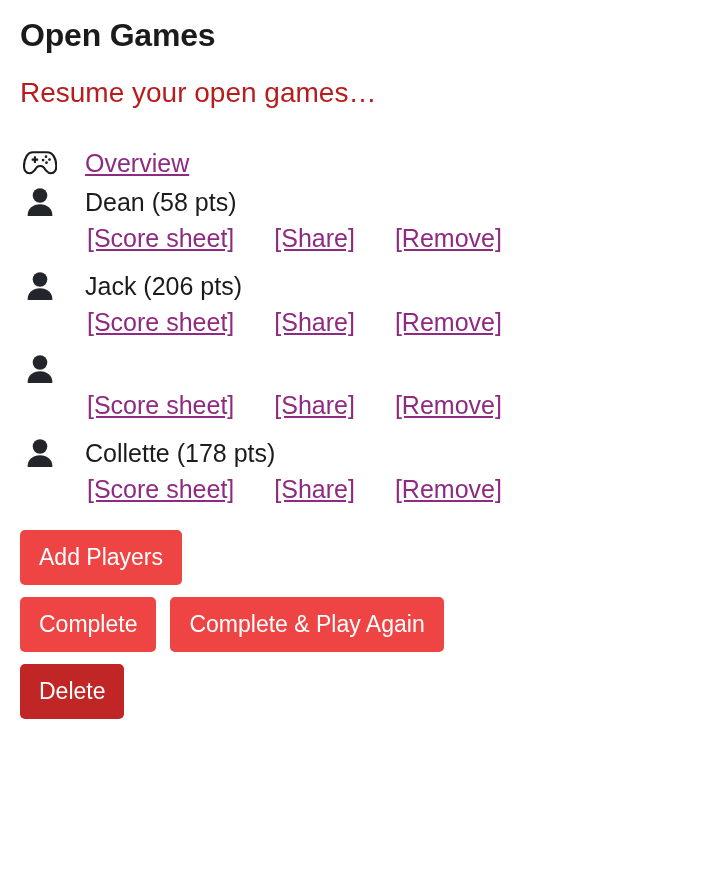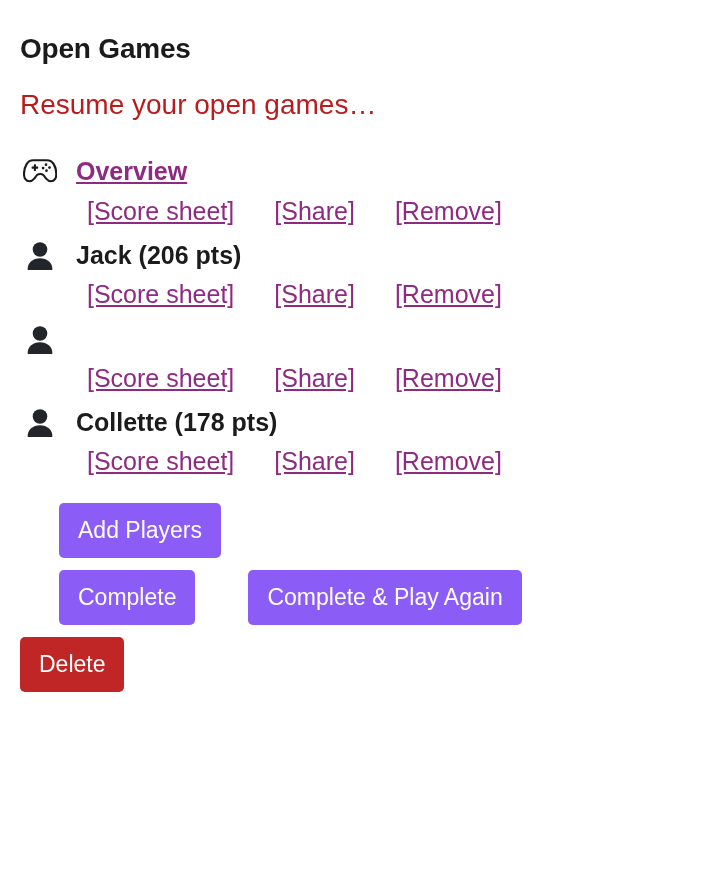--- a/index.html
+++ b/index.html
@@ -15,48 +15,47 @@
     -webkit-font-smoothing: antialiased;
     overflow: hidden;
   }
   .page {
     padding: 0 20px;
     box-sizing: border-box;
   }
 
   
   .page-title {
-    font-size: 28px;
+    font-size: 32px;
     font-weight: bold;
     line-height: 1.1;
     color: #1b1b1b;
     margin: 0;
-    padding-top: 34px;
+    padding-top: 18px;
     letter-spacing: -0.2px;
   }
   .page-subtitle {
     font-size: 28px;
     font-weight: normal;
     line-height: 1.15;
     color: #b91c1c;
     margin: 0;
     padding-top: 24px;
   }
 
   
   .game-block {
     margin-top: 37px;
   }
 
   .row-with-icon {
     display: flex;
-    align-items: flex-start;
-    gap: 16px;
+    align-items: center;
+    gap: 25px;
     min-height: 34px;
-    font-weight: bold;
   }
 
   .icon {
     display: inline-flex;
     align-items: center;
     justify-content: center;
     width: 40px;
     flex: 0 0 40px;
     color: #1b1b1b;
   }
@@ -107,21 +106,21 @@
     border: none;
     border-radius: 5px;
     font-family: "Liberation Sans", sans-serif;
     font-size: 23px;
     line-height: 1;
     color: #ffffff;
     padding: 16px 19px;
     cursor: pointer;
     white-space: nowrap;
   }
-  .btn-purple { background: #8b5cf6; margin-left: 39px; }
+  .btn-purple { background: #ef4444; }
   .btn-red { background: #c02626; }
 </style>
 </head>
 <body>
 
 <div class="page">
 
   <h1 class="page-title">Open Games</h1>
   <p class="page-subtitle">Resume your open games…</p>
 
@@ -135,20 +134,29 @@
           <rect x="10.8" y="6.3" width="2.2" height="6.6" rx="0.6" fill="#1b1b1b"></rect>
           <circle cx="23.0" cy="6.7" r="1.35" fill="#1b1b1b"></circle>
           <circle cx="26.5" cy="9.6" r="1.35" fill="#1b1b1b"></circle>
           <circle cx="20.1" cy="10.1" r="1.35" fill="#1b1b1b"></circle>
           <circle cx="23.5" cy="12.7" r="1.35" fill="#1b1b1b"></circle>
         </svg>
       </span>
       <a class="link">Overview</a>
     </div>
 
+    <div class="row-with-icon player-row">
+      <span class="icon">
+        <svg width="28" height="30" viewBox="0 0 28 30" aria-hidden="true">
+          <circle cx="14" cy="8.5" r="7.3" fill="#22262b"></circle>
+          <path d="M14 17.2c7.0 0 12.3 4.6 12.3 10.3v1.6H1.7v-1.6C1.7 21.8 7.0 17.2 14 17.2z" fill="#22262b"></path>
+        </svg>
+      </span>
+      <span class="player-name">Dean (58 pts)</span>
+    </div>
     <div class="player-actions">
       <a class="link">[Score sheet]</a>
       <a class="link">[Share]</a>
       <a class="link">[Remove]</a>
     </div>
 
     <div class="row-with-icon player-row">
       <span class="icon">
         <svg width="28" height="30" viewBox="0 0 28 30" aria-hidden="true">
           <circle cx="14" cy="8.5" r="7.3" fill="#22262b"></circle>

